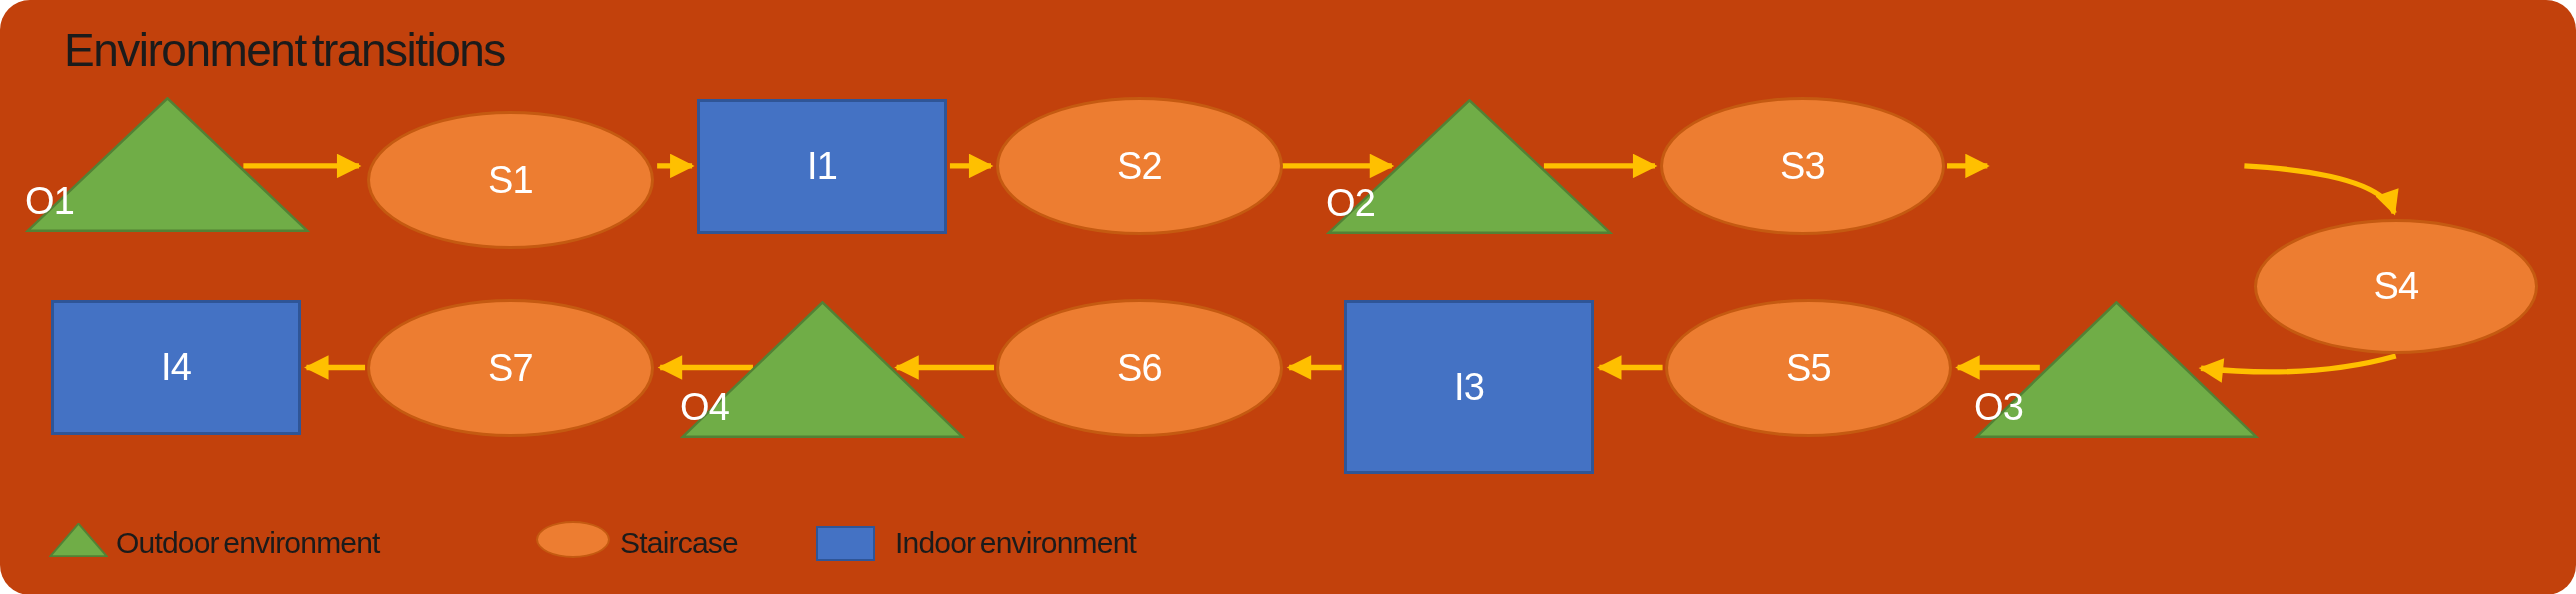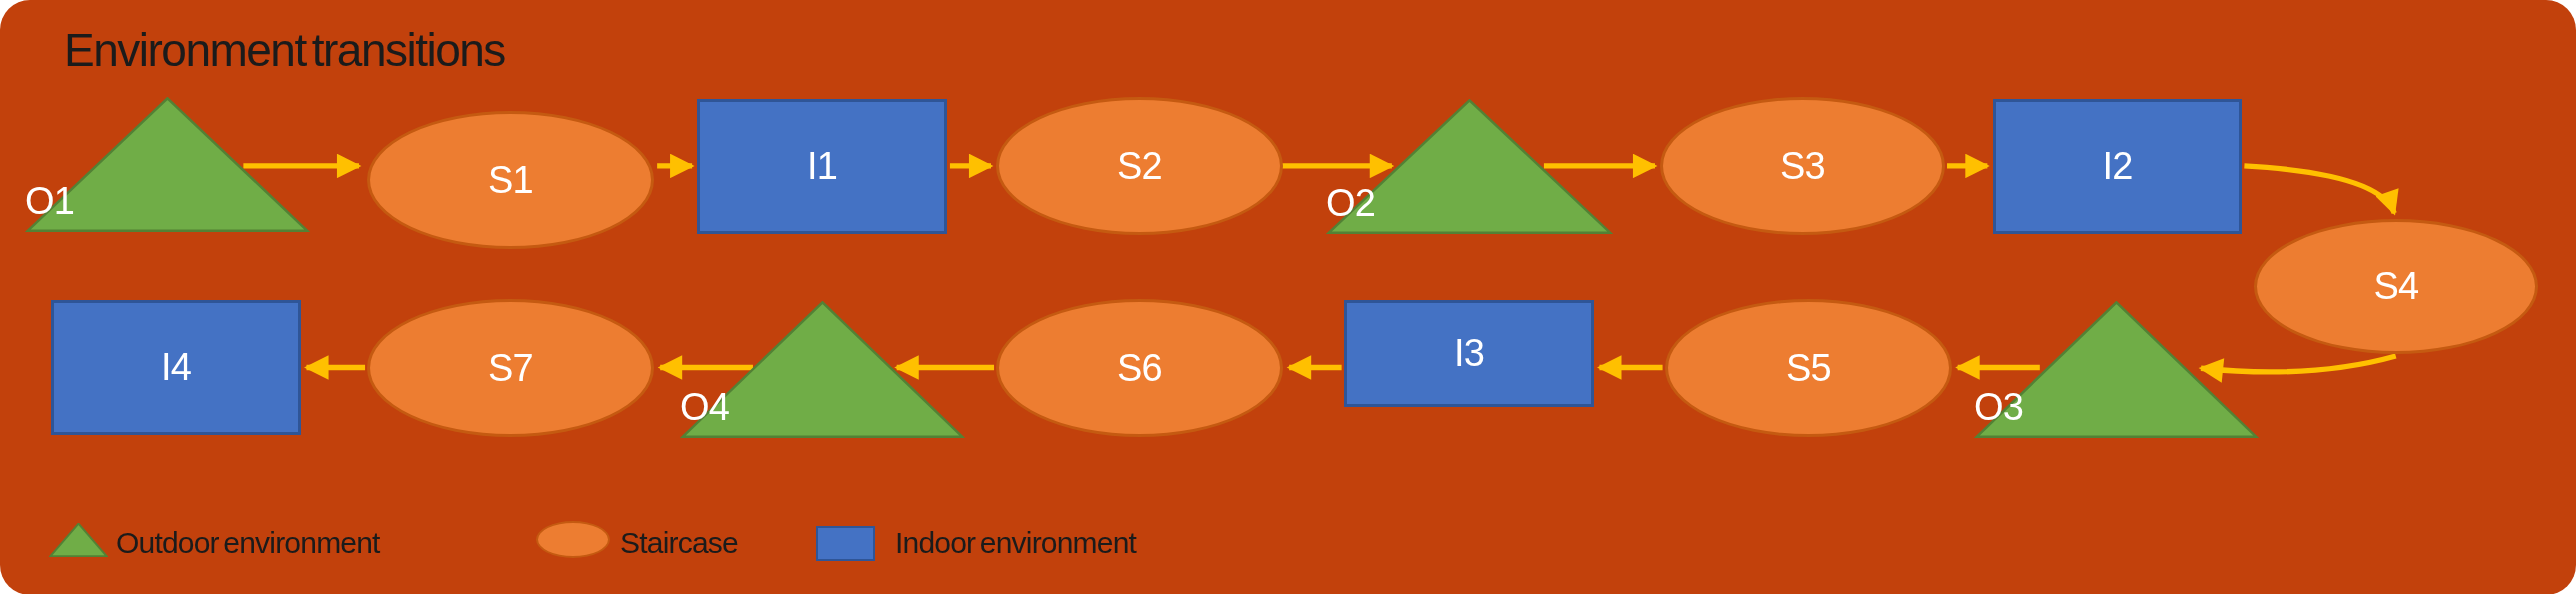--- a/index.html
+++ b/index.html
@@ -169,37 +169,34 @@
   </div>
   <div class="node triangle" style="left:1326px;top:99px;width:287px;height:135px;">
     <svg class="tri-svg" viewBox="0 0 100 100" preserveAspectRatio="none">
         <polygon points="50,1 99,99 1,99"></polygon>
       </svg>
     <span class="node-label">O2</span>
   </div>
   <div class="node ellipse" style="left:1660px;top:97px;width:285px;height:138px;">
     <span class="node-label">S3</span>
   </div>
-  <div class="node rect" style="left:1993px;top:99px;width:249px;height:135px;">
-    <span class="node-label">I2</span>
-  </div>
   <div class="node ellipse" style="left:2254px;top:219px;width:284px;height:135px;">
     <span class="node-label">S4</span>
   </div>
 
   <div class="node triangle" style="left:1974px;top:301px;width:285px;height:137px;">
     <svg class="tri-svg" viewBox="0 0 100 100" preserveAspectRatio="none">
         <polygon points="50,1 99,99 1,99"></polygon>
       </svg>
     <span class="node-label">O3</span>
   </div>
   <div class="node ellipse" style="left:1665px;top:299px;width:287px;height:138px;">
     <span class="node-label">S5</span>
   </div>
-  <div class="node rect" style="left:1344px;top:300px;width:250px;height:107px;">
+  <div class="node rect" style="left:1344px;top:300px;width:250px;height:174px;">
     <span class="node-label">I3</span>
   </div>
   <div class="node ellipse" style="left:996px;top:299px;width:287px;height:138px;">
     <span class="node-label">S6</span>
   </div>
   <div class="node triangle" style="left:680px;top:301px;width:285px;height:137px;">
     <svg class="tri-svg" viewBox="0 0 100 100" preserveAspectRatio="none">
         <polygon points="50,1 99,99 1,99"></polygon>
       </svg>
     <span class="node-label">O4</span>

